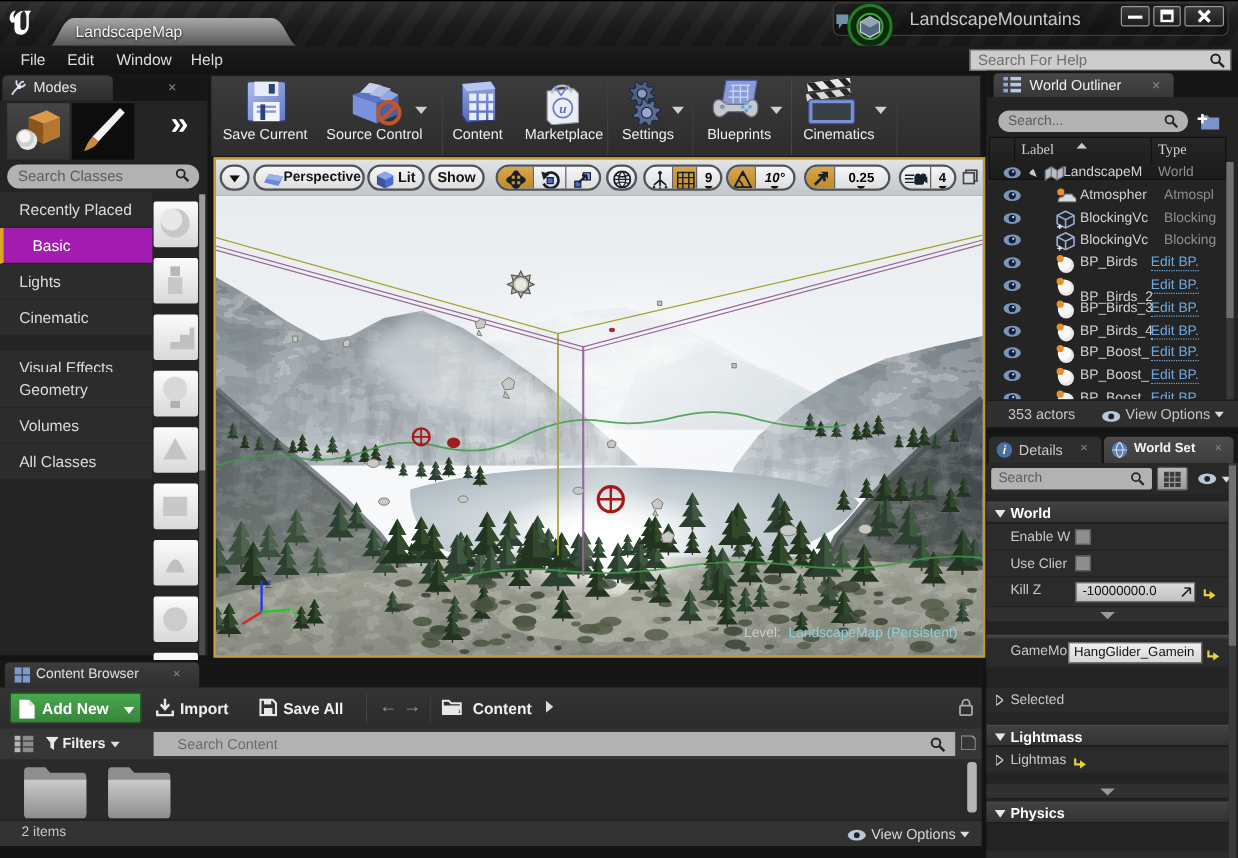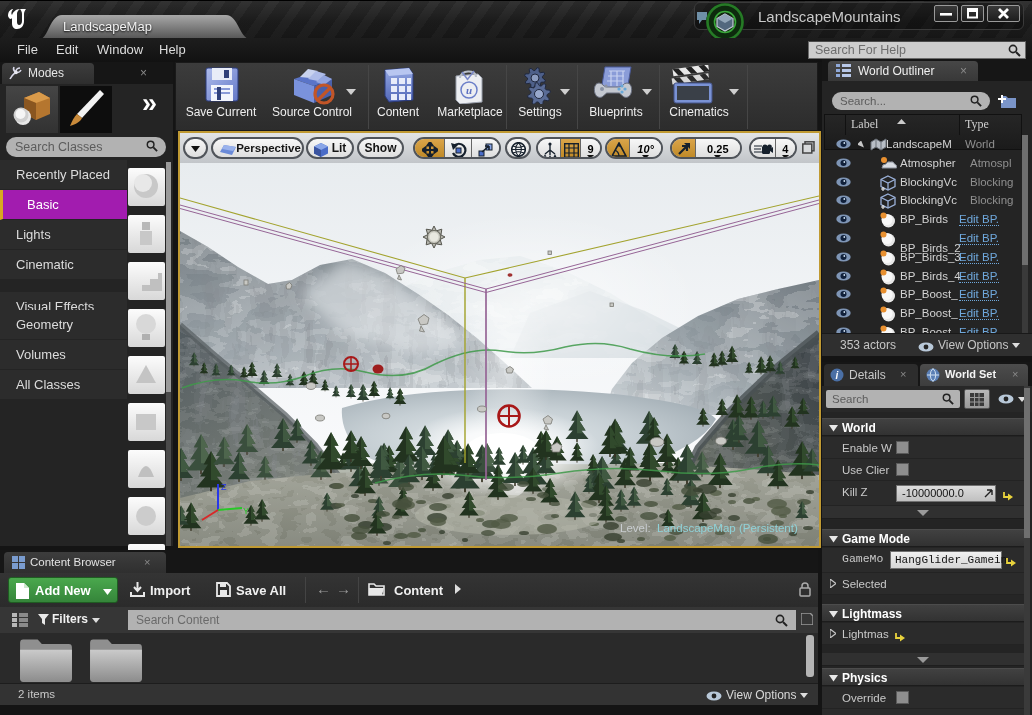--- a/index.html
+++ b/index.html
@@ -77,21 +77,21 @@
 #cbrowser { left:0; top:550px; width:818px; height:155px; background:#262626; }
 #cb-tabrow { left:0; top:0; width:818px; height:23px; background:#161616; }
 #cb-tab { left:4px; top:2px; width:162px; height:21px; background:linear-gradient(#3d3d3d,#2f2f2f); border-radius:4px 4px 0 0; }
 #cb-toolbar { left:0; top:23px; width:818px; height:34px; background:linear-gradient(#343434,#2b2b2b); }
 #addnew { left:8px; top:4px; width:110px; height:26px; background:linear-gradient(#4aa84d,#35853a);
   border:1px solid #1f5c22; border-radius:3px; }
 #addnew span { position:absolute; left:26px; top:5px; color:#fff; font-weight:bold; font-size:13px; }
 .cb-btn-label { color:#f0f0f0; font-weight:bold; font-size:13px; top:10px; }
 #cb-filterrow { left:0; top:57px; width:818px; height:26px; background:#363636; }
 #search-content { left:128px; top:3px; width:668px; height:20px; background:#b2b2b2;
-  color:#6a6a6a; font-size:12px; line-height:20px; padding-left:8px; }
+  color:#6a6a6a; font-size:12px; line-height:20px; padding-left:20px; }
 #cb-content { left:0; top:83px; width:818px; height:50px; background:#2a2a2a; }
 .folder { top:3px; width:56px; height:46px; }
 #cb-status { left:0; top:133px; width:818px; height:22px; background:#333; border-top:1px solid #1d1d1d; }
 
 
 #outliner { left:822px; top:59px; width:210px; height:297px; background:#242424; }
 #wo-tabrow { left:0; top:0; width:210px; height:22px; background:#161616; }
 #wo-tab { left:6px; top:2px; width:150px; height:20px; background:linear-gradient(#474747,#383838); border-radius:4px 4px 0 0; }
 #wo-search { left:10px; top:33px; width:158px; height:18px; background:#b2b2b2; border-radius:9px;
   color:#5c5c5c; font-size:11.5px; line-height:18px; padding-left:8px; }
@@ -1307,21 +1307,21 @@
             </svg>
  </span>
  <span class="abs" style="left:180px;top:6px;"><svg width="11" height="11" viewBox="0 0 11 11">
               <path d="M2 1 v5 h6" fill="none" stroke="#e8d23c" stroke-width="1.8"></path>
               <path d="M6 2.5 L11 6 L6 9.5 Z" fill="#e8d23c"></path>
             </svg></span></div>
 <div class="expander abs" style="top:94px;"></div>
 <div class="sect-head abs" style="top:117px;"><svg class="abs" style="left:7px;top:6px;" width="9" height="7" viewBox="0 0 9 7">
             <path d="M0 0 h9 L4.5 6.5 Z" fill="#e8e8e8"></path>
           </svg>Game Mode</div>
-<div class="prop-row abs" style="top:136px;height:25px;font-family:Liberation Mono, monospace;"><span style="margin-left:20px;">GameMo</span>
+<div class="prop-row abs" style="top:120px;height:25px;"><span style="margin-left:20px;">GameMo</span>
  <span class="abs" style="left:68px;top:3px;width:112px;height:18px;background:linear-gradient(#f0f0f0,#d6d6d6);border:1px solid #707070;color:#111;font-size:11px;line-height:16px;padding-left:4px;">HangGlider_Gamein</span>
  <span class="abs" style="left:183px;top:6px;"><svg width="11" height="11" viewBox="0 0 11 11">
               <path d="M2 1 v5 h6" fill="none" stroke="#e8d23c" stroke-width="1.8"></path>
               <path d="M6 2.5 L11 6 L6 9.5 Z" fill="#e8d23c"></path>
             </svg></span></div>
 <div class="prop-row abs" style="top:161px;"><svg class="abs" style="left:8px;top:6px;" width="6" height="9" viewBox="0 0 6 9">
             <path d="M0 0 L6 4.5 L0 9 Z" fill="none" stroke="#c8c8c8" stroke-width="1.2"></path>
           </svg><span style="margin-left:20px;">Selected</span></div>
 <div class="abs" style="top:183px;left:0;width:202px;height:9px;background:#262626;"></div>
 <div class="sect-head abs" style="top:192px;"><svg class="abs" style="left:7px;top:6px;" width="9" height="7" viewBox="0 0 9 7">
@@ -1331,21 +1331,20 @@
             <path d="M0 0 L6 4.5 L0 9 Z" fill="none" stroke="#c8c8c8" stroke-width="1.2"></path>
           </svg><span style="margin-left:20px;">Lightmas</span><span class="abs" style="left:72px;top:5px;"><svg width="11" height="11" viewBox="0 0 11 11">
               <path d="M2 1 v5 h6" fill="none" stroke="#e8d23c" stroke-width="1.8"></path>
               <path d="M6 2.5 L11 6 L6 9.5 Z" fill="#e8d23c"></path>
             </svg></span></div>
 
 <div class="expander abs" style="top:241px;"></div>
 <div class="sect-head abs" style="top:256px;"><svg class="abs" style="left:7px;top:6px;" width="9" height="7" viewBox="0 0 9 7">
             <path d="M0 0 h9 L4.5 6.5 Z" fill="#e8e8e8"></path>
           </svg>Physics</div>
-<div class="prop-row abs" style="top:275px;"><span style="margin-left:20px;">Override</span><span class="chk"></span></div>
 <div class="abs" style="top:297px;left:0;width:202px;height:56px;background:#2b2b2b;"></div>
       </div>
   <div id="dt-scroll" class="abs">
         <div style="top:2px;"></div>
       </div>
 </div>
 
 </div>
 
 </body></html>

